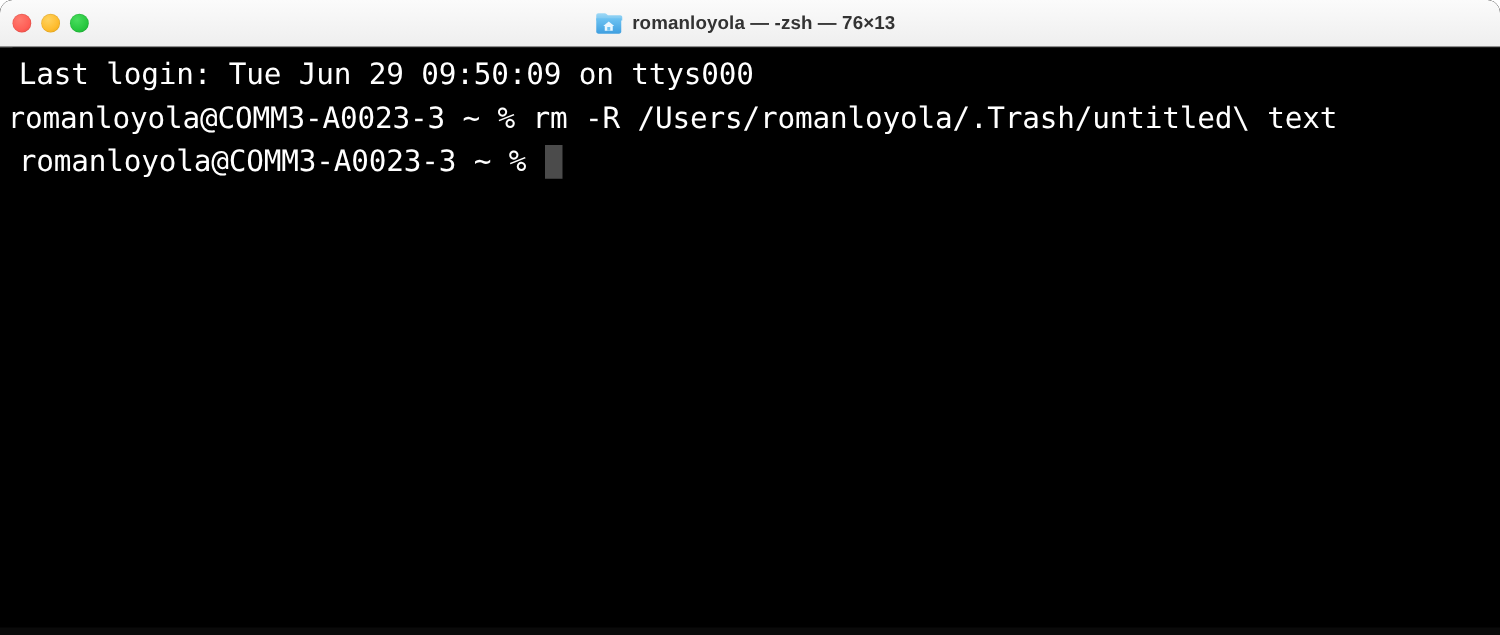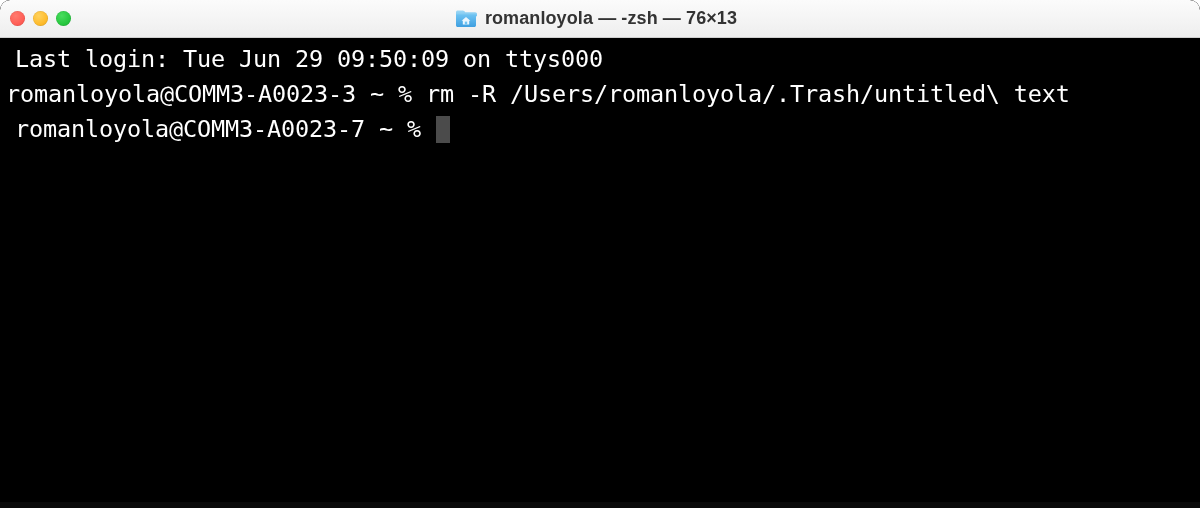--- a/index.html
+++ b/index.html
@@ -74,21 +74,21 @@
 
   .folder-icon {
     width: 22px;
     height: 19px;
     display: block;
     flex: none;
   }
 
   .window-title {
     font-family: "Liberation Sans", sans-serif;
-    font-size: 18px;
+    font-size: 15px;
     font-weight: bold;
     color: #333333;
     letter-spacing: 0.1px;
     white-space: nowrap;
   }
 
   
   .terminal-body {
     position: relative;
     height: 500px;
@@ -168,19 +168,19 @@
 
   </div>
 
   <div class="terminal-body">
 
     <div class="term-line">Last login: Tue Jun 29 09:50:09 on ttys000</div>
 
     <div class="term-line clipped">romanloyola@COMM3-A0023-3 ~ % rm -R /Users/romanloyola/.Trash/untitled\ text</div>
 
 
-    <div class="term-line"><span>romanloyola@COMM3-A0023-7 ~ % </span><span class="cursor-block"></span></div>
+    <div class="term-line"><span>romanloyola@COMM3-A0023-3 ~ % </span><span class="cursor-block"></span></div>
 
   </div>
 
   <div class="window-bottom-edge"></div>
 
 </div>
 
 </body></html>

